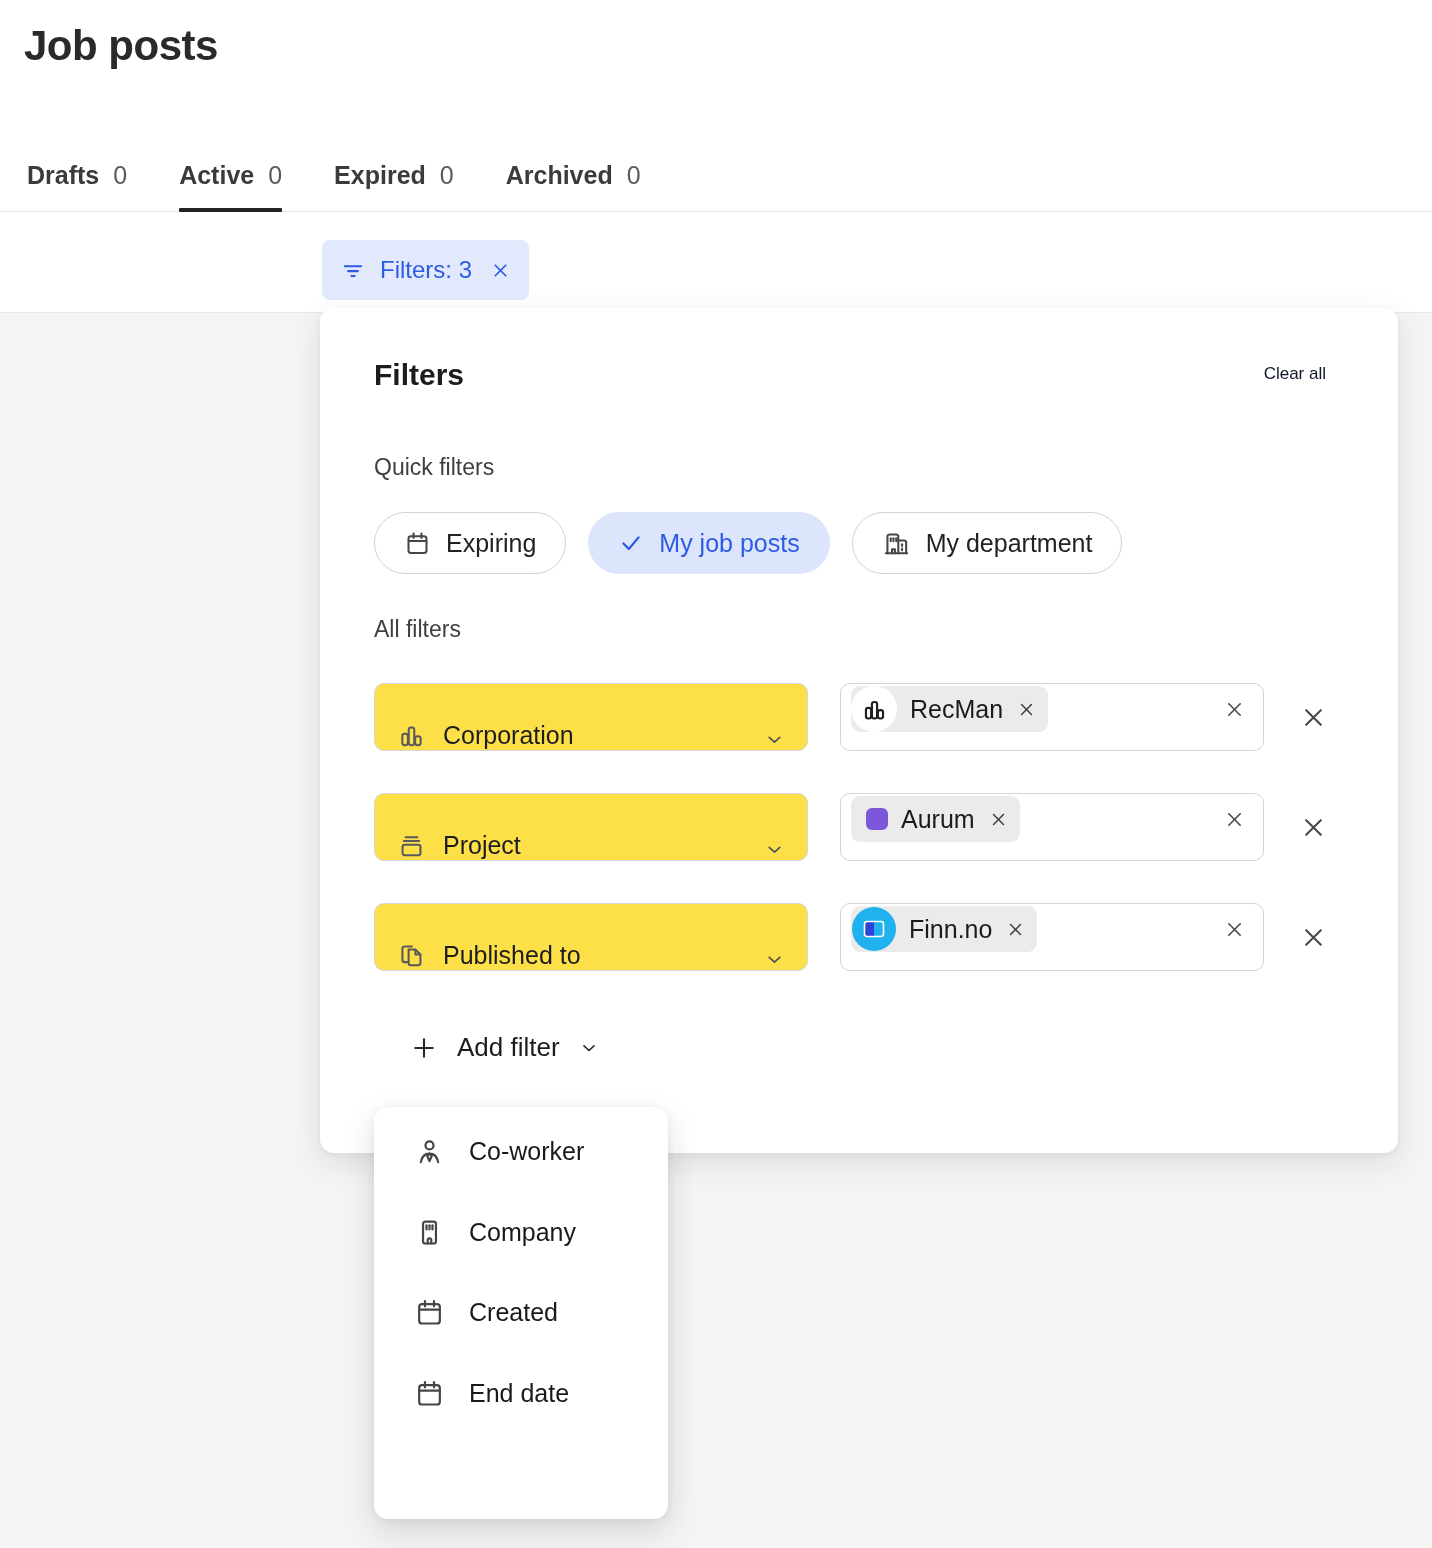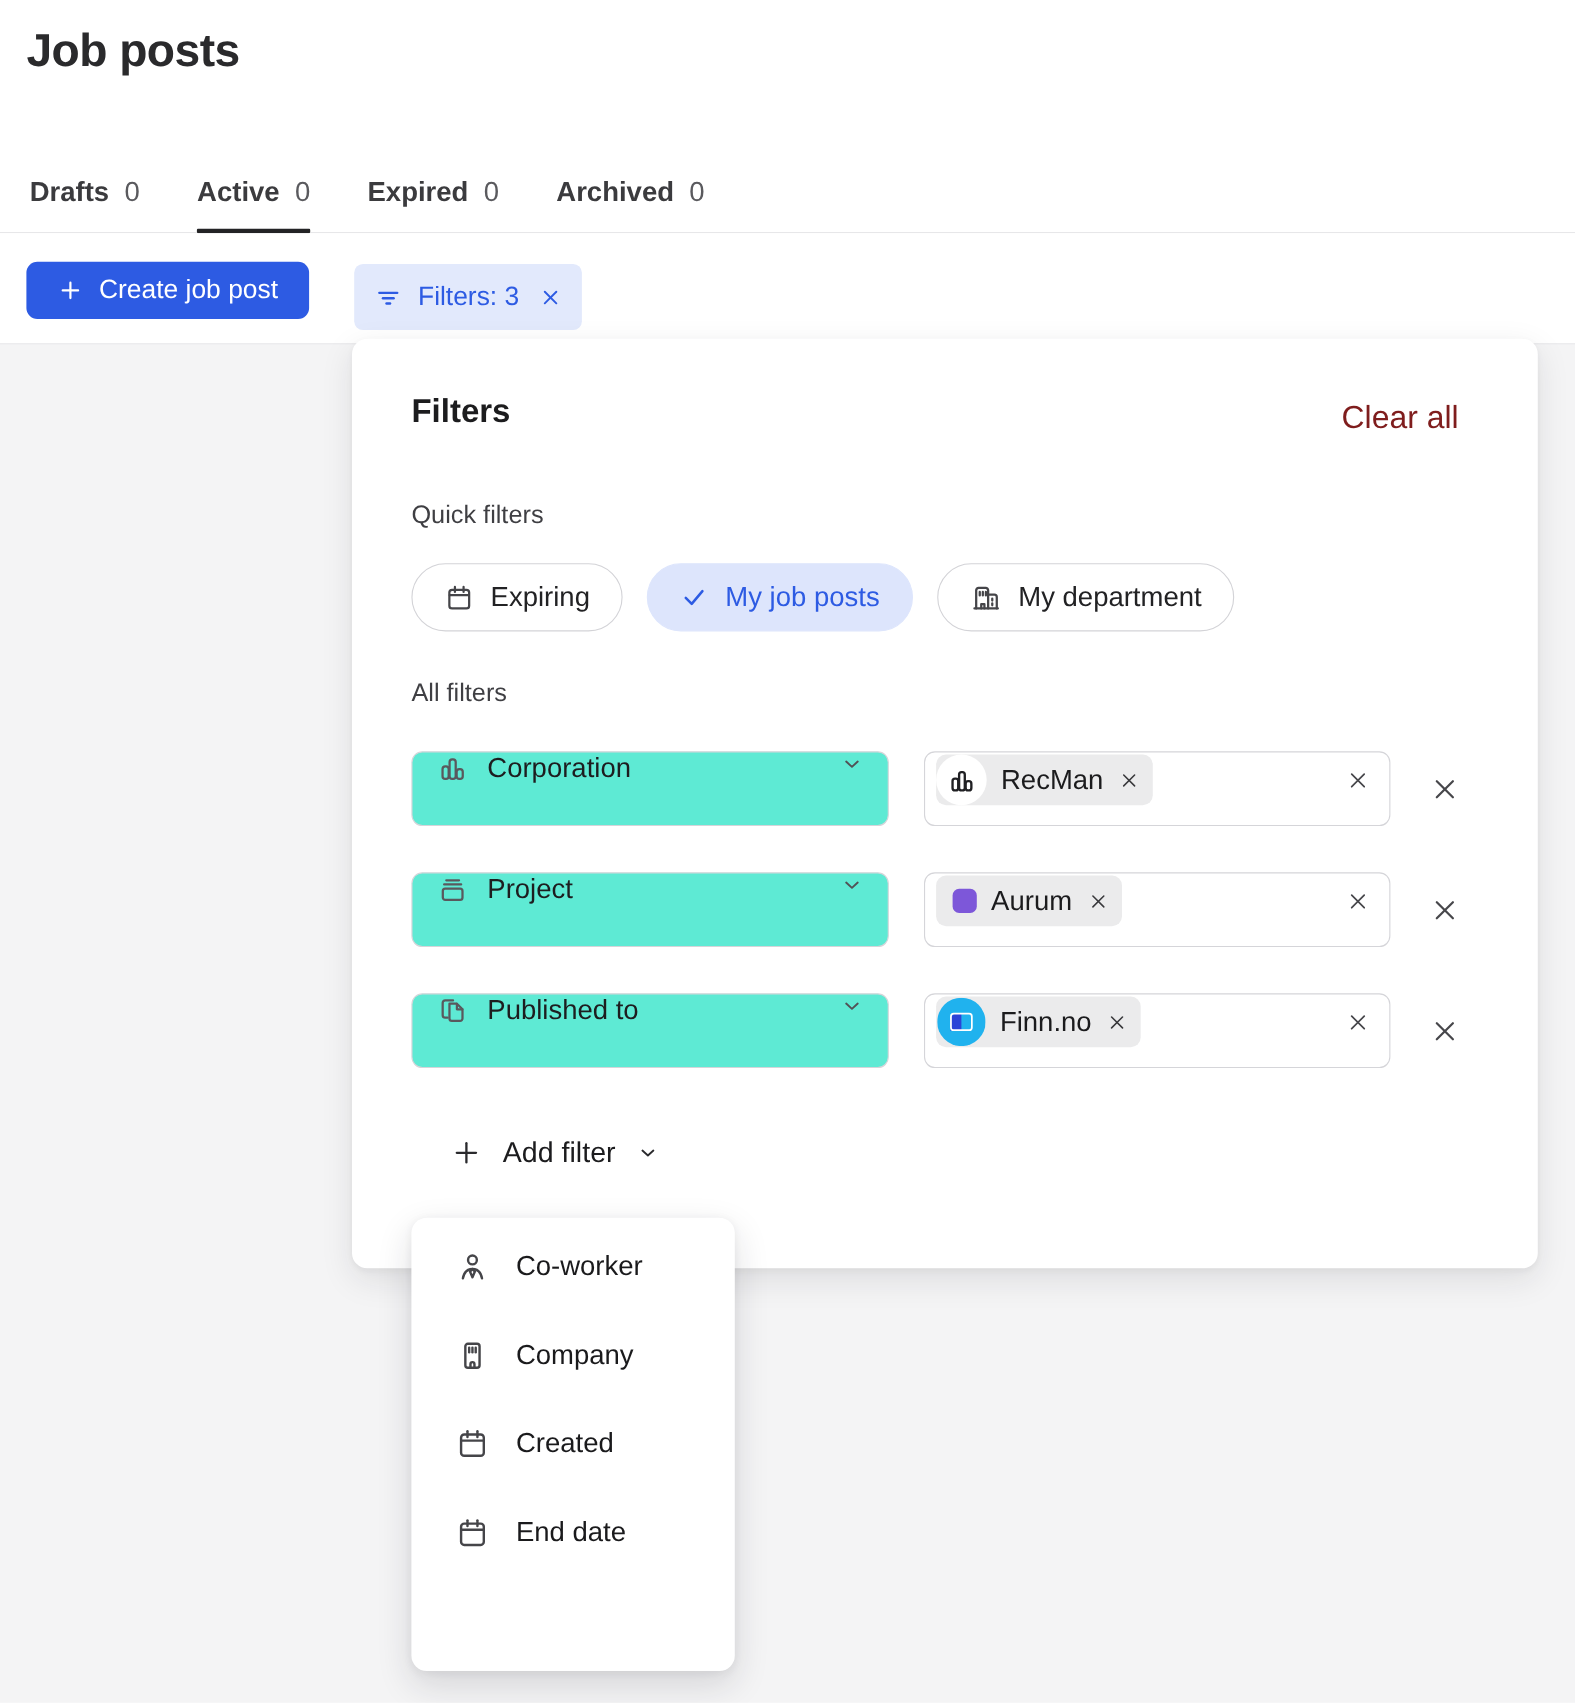--- a/index.html
+++ b/index.html
@@ -57,38 +57,38 @@
     background:#f4f4f5; border-top:1px solid #e9e9eb;
   }
 
   
   .filter-panel {
     left:320px; top:308px; width:1078px; height:845px;
     background:#fff; border-radius:14px;
     box-shadow:0 10px 30px rgba(30,30,40,.10), 0 2px 6px rgba(30,30,40,.05);
   }
   .panel-title { left:54px; top:50px; font-size:30px; font-weight:700; color:#1c1c1e; }
-  .clear-all { right:72px; top:56px; font-size:29px; font-weight:500; color:#7f1d1d; cursor:pointer; }
+  .clear-all { right:72px; top:56px; font-size:17px; font-weight:500; color:#0f172a; cursor:pointer; }
   .section-label { left:54px; font-size:23px; color:#3f3f43; }
 
   .pills { left:54px; top:204px; display:flex; gap:22px; }
   .pill {
     height:62px; border-radius:32px; background:#fff;
     border:1.5px solid #d3d3d7;
     display:flex; align-items:center; gap:15px; padding:0 29px;
     font-size:25px; color:#222224; cursor:pointer; font-family:inherit;
   }
   .pill.selected { background:#dde5fc; border-color:#dde5fc; color:#2d5be3; }
   .pill .picon { color:#454549; display:flex; }
   .pill.selected .picon { color:#2d5be3; }
 
   .filter-row { left:54px; display:flex; align-items:center; }
   .select-box {
     width:434px; height:68px; border:1.5px solid #d5d5d9; border-radius:10px;
-    background:#5eead4; display:flex; align-items:flex-start; padding:0 22px; gap:17px;
+    background:#fde047; display:flex; align-items:flex-end; padding:0 22px; gap:17px;
     cursor:pointer;
   }
   .select-box .ficon { color:#59595d; display:flex; }
   .select-box .flabel { font-size:25px; color:#1d1d1f; flex:1; }
   .select-box .chev { color:#515155; display:flex; }
   .value-box {
     width:424px; height:68px; border:1.5px solid #d5d5d9; border-radius:10px;
     background:#fff; display:flex; align-items:center; margin-left:32px;
     padding:0 18px 16px 10px; cursor:default;
   }
@@ -151,29 +151,20 @@
     <span class="tab-label">Expired</span>
     <span class="tab-count">0</span>
   </div>
   <div class="tab">
     <span class="tab-label">Archived</span>
     <span class="tab-count">0</span>
   </div>
 </nav>
 
 <div class="abs toolbar">
-  <button class="create-btn">
-    <span>
-      <svg width="24" height="24" viewBox="0 0 24 24" fill="none" stroke="currentColor" stroke-width="2" stroke-linecap="round">
-          <line x1="12" y1="5" x2="12" y2="19"></line>
-          <line x1="5" y1="12" x2="19" y2="12"></line>
-        </svg>
-    </span>
-    <span>Create job post</span>
-  </button>
   <button class="filters-chip">
     <span>
       <svg width="26" height="26" viewBox="0 0 24 24" fill="none" stroke="currentColor" stroke-width="2" stroke-linecap="round">
           <line x1="4.5" y1="8.5" x2="19.5" y2="8.5"></line>
           <line x1="7.5" y1="13" x2="16.5" y2="13"></line>
           <line x1="10.5" y1="17.5" x2="13.5" y2="17.5"></line>
         </svg>
     </span>
     <span>Filters: 3</span>
     <span style="display:flex;margin-left:4px;">

